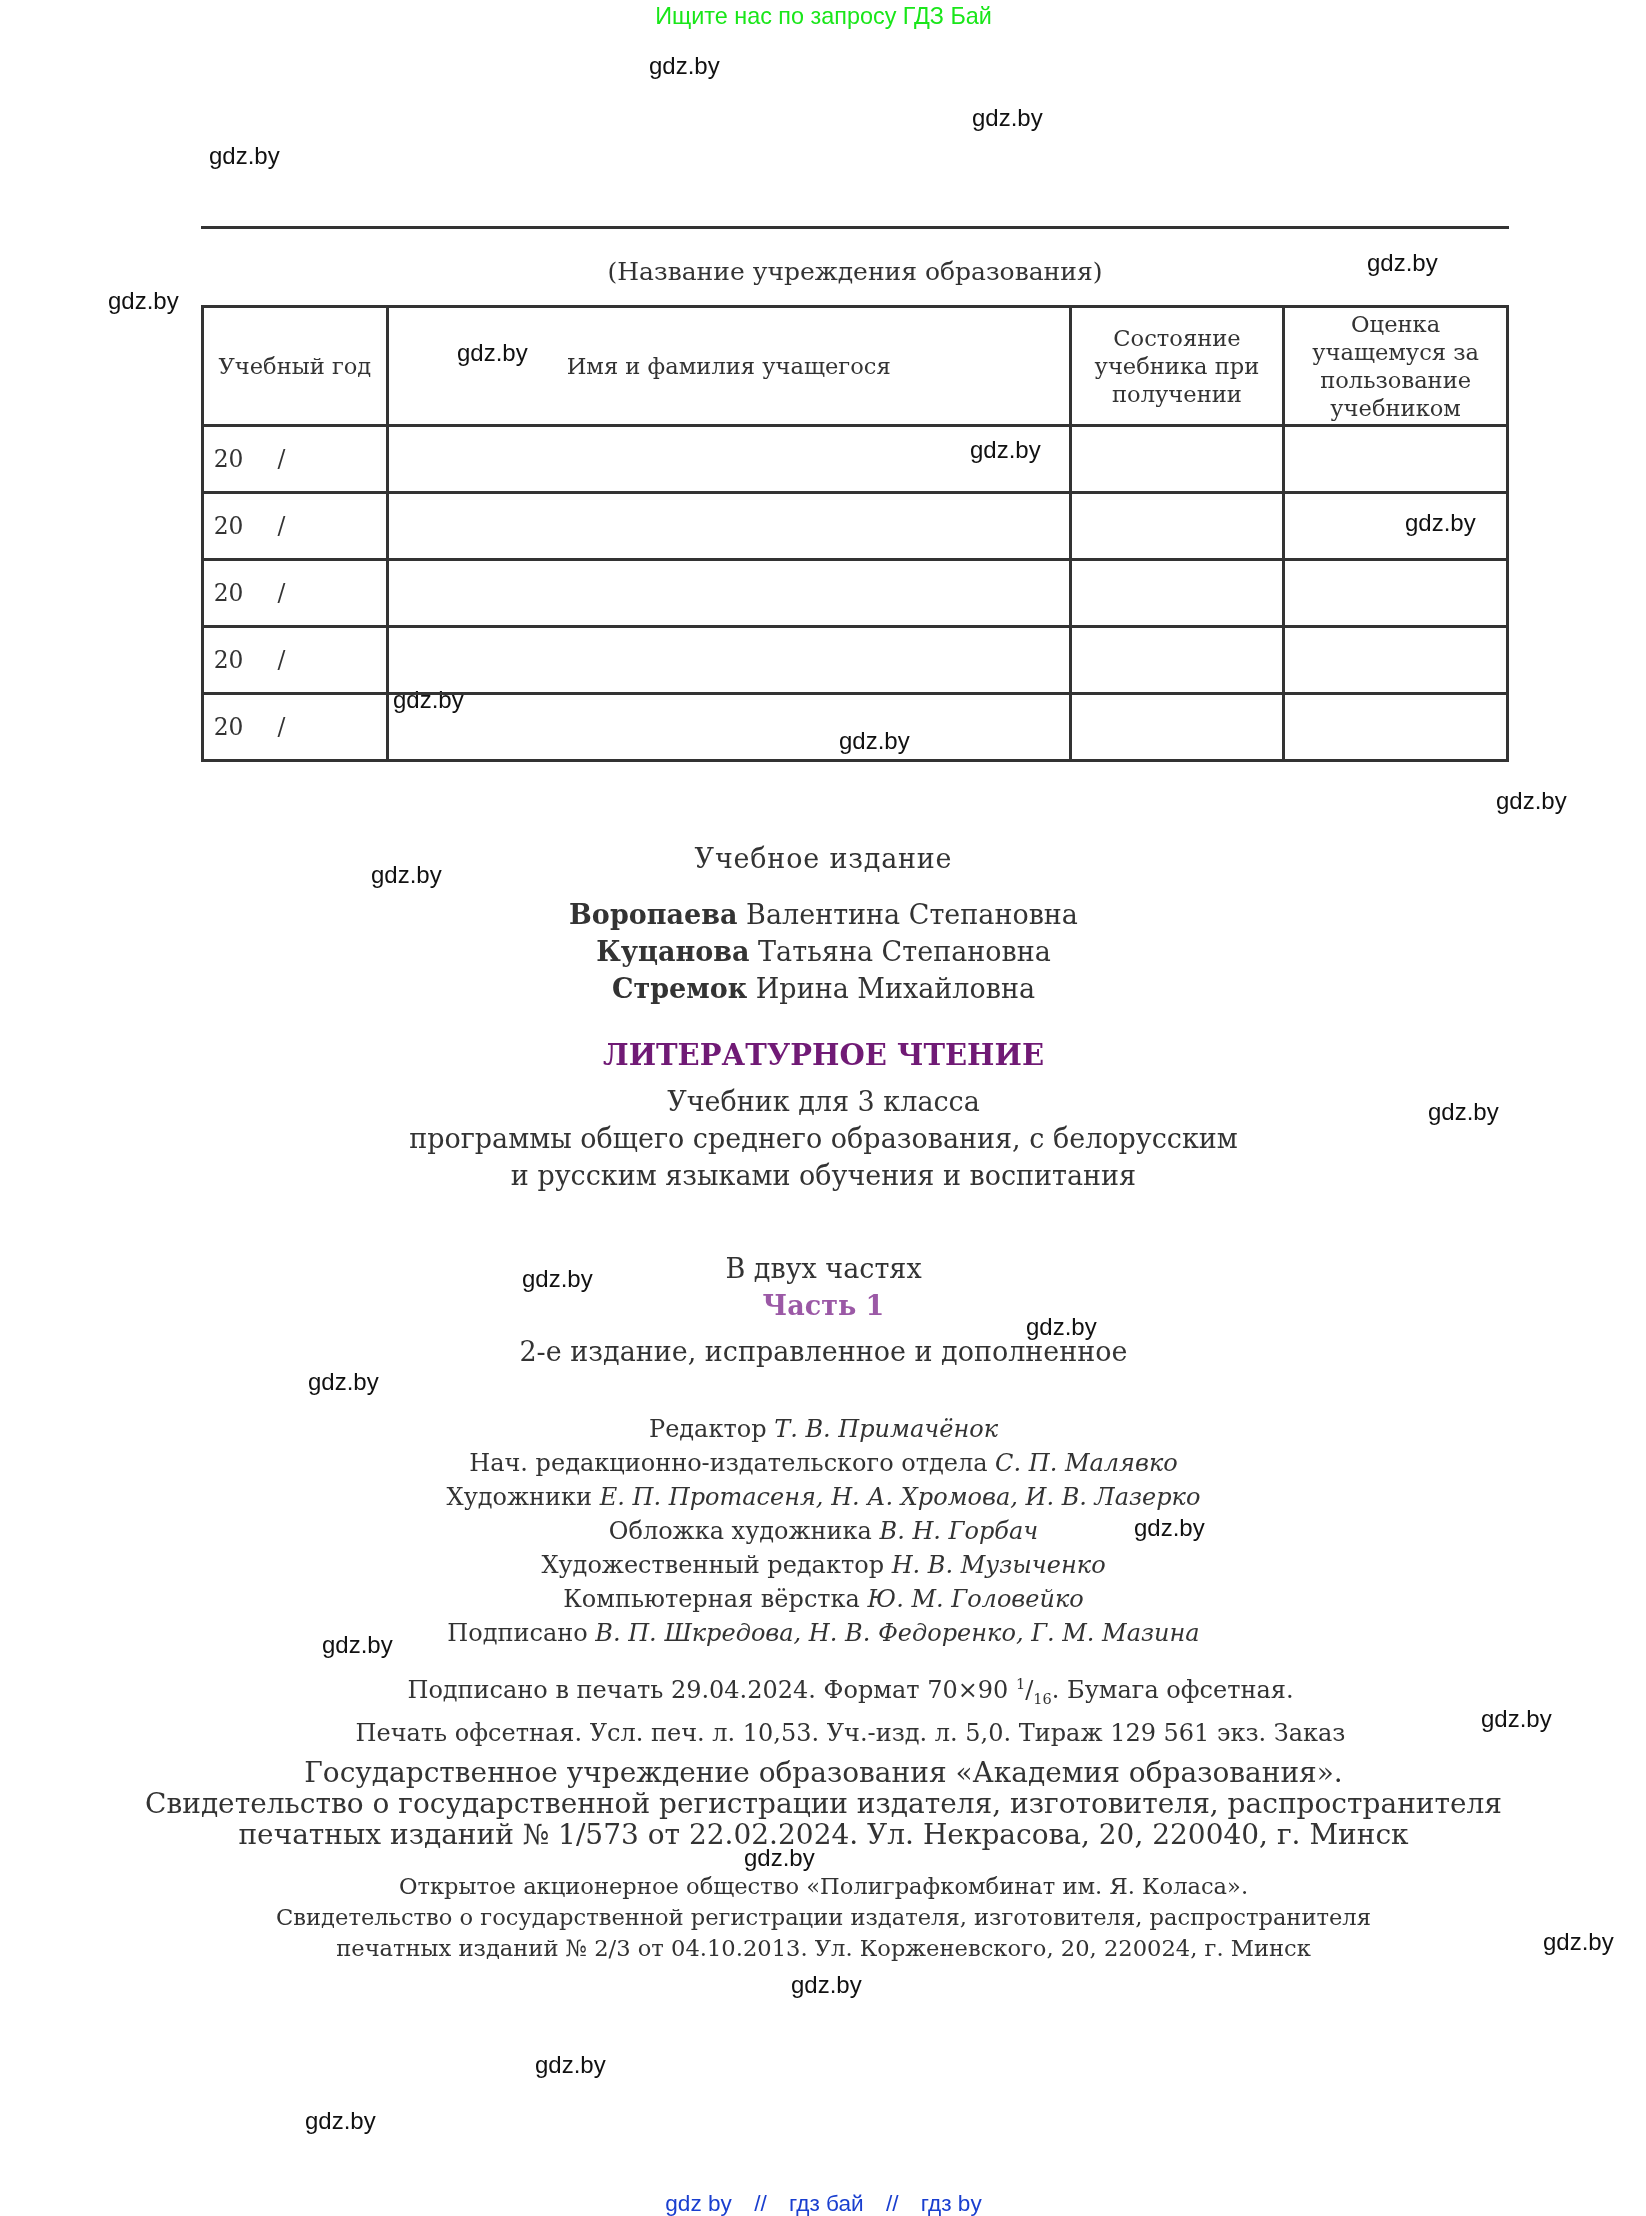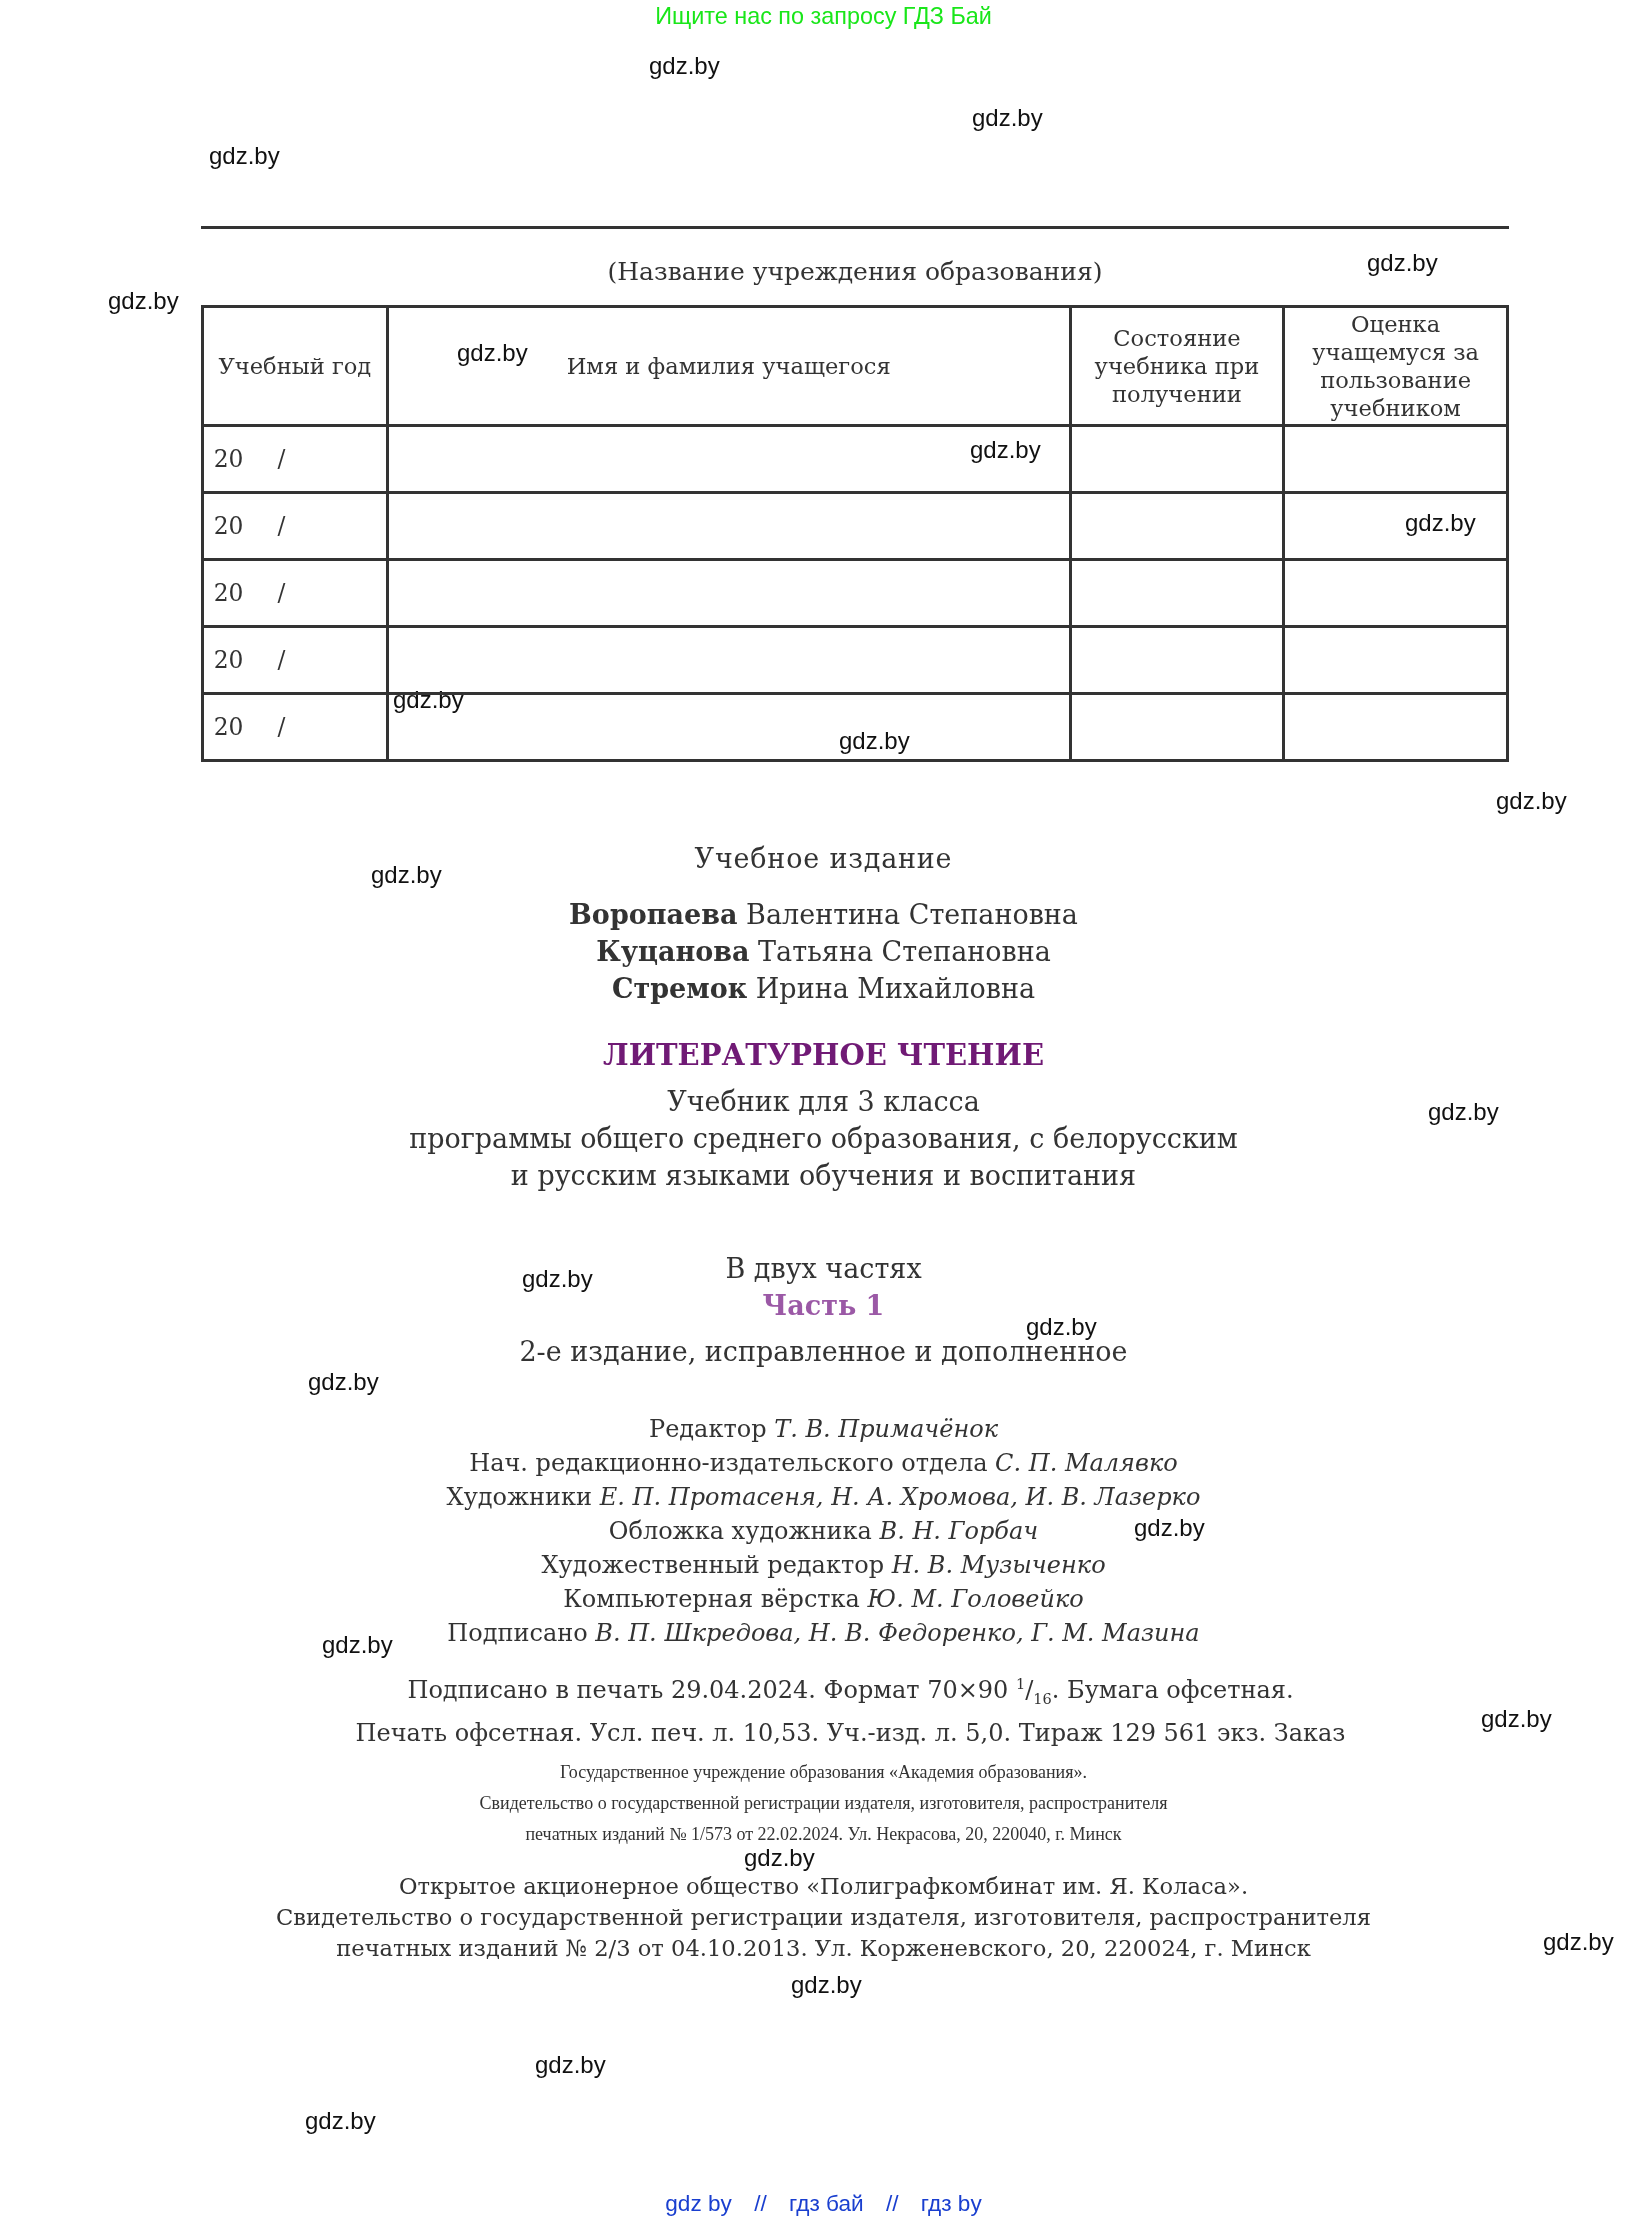--- a/index.html
+++ b/index.html
@@ -19,21 +19,21 @@
   .t-authors { top:896px; font-size:27px; line-height:37px; }
   .t-authors b { font-weight:bold; }
   .t-title { top:1038px; font-size:29px; font-weight:bold; color:#701a75; }
   .t-desc { top:1083px; font-size:27px; line-height:37px; }
   .t-parts { top:1253px; font-size:27px; }
   .t-part1 { top:1290px; font-size:27px; font-weight:bold; color:#9b59a6; }
   .t-ed2 { top:1336px; font-size:27px; }
   .credits { top:1412px; font-size:24px; line-height:34px; }
   .credits i { font-style:italic; }
   .print { top:1667px; font-size:24px; line-height:34px;padding-left:27px; }
-  .pub { top:1757px; font-size:18px; line-height:31px;font-family:Liberation Serif, serif; }
+  .pub { top:1757px; font-size:28px; line-height:31px; }
   .pub2 { top:1871px; font-size:22.6px; line-height:31px; }
   .bottom-links { position:absolute; top:2191px; left:0; width:1647px; text-align:center; color:#1a3fcf; font-family:"Liberation Sans", sans-serif; font-size:22.6px; }
   .bottom-links span { margin:0 8px; }
   sup, sub { font-size:14.5px; }
 </style>
 </head>
 <body>
 
 <div class="top-banner">Ищите нас по запросу ГДЗ Бай</div>
 

